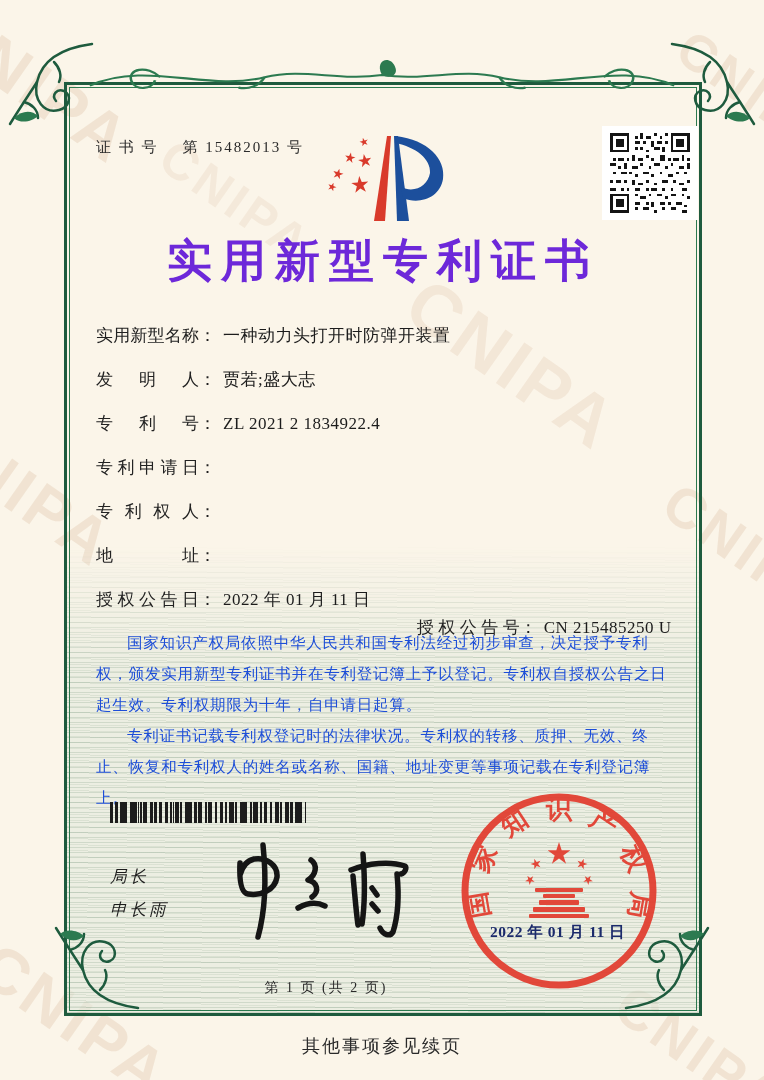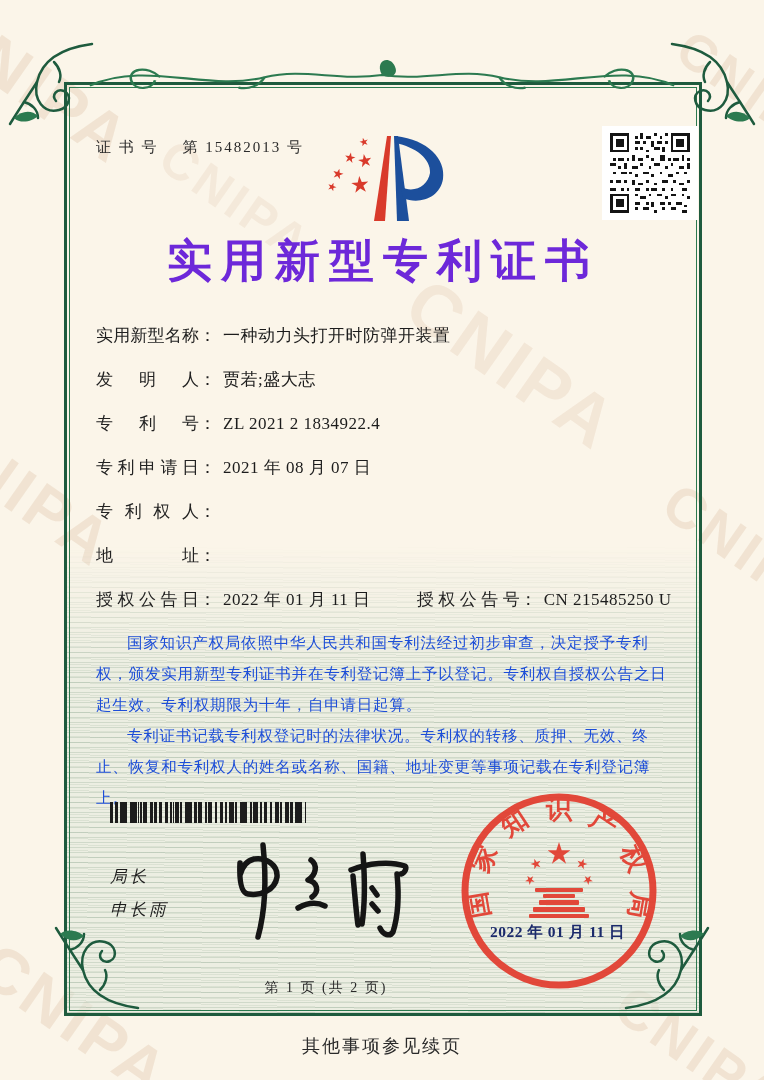--- a/index.html
+++ b/index.html
@@ -50,21 +50,21 @@
   .qr-wrap{left:602px;top:126px;width:96px;height:94px;background:#fff;
     display:flex;align-items:center;justify-content:center;}
   .page-title{left:64px;width:638px;top:231px;text-align:center;
     font-size:45px;font-weight:bold;letter-spacing:9px;color:#6d28d9;}
   .fields{left:96px;top:324px;width:578px;font-size:17px;}
   .frow{display:flex;line-height:24px;margin-bottom:20px;white-space:nowrap;}
   .flabel{display:inline-block;width:103px;flex:none;
     text-align:justify;text-align-last:justify;color:#222;}
   .fcolon{margin-right:7px;}
   .fvalue{letter-spacing:0.5px;color:#1c1c1c;}
-  .fgroup2{margin-left:46px;display:flex;}
+  .fgroup2{margin-left:46px;display:flex;margin-top:28px;}
   .paras{left:96px;top:627px;width:578px;font-size:15.5px;line-height:31px;
     letter-spacing:0.8px;color:#1d4ed8;}
   .paras p{margin:0;text-indent:2em;}
   .barcode{left:110px;top:802px;width:196px;height:21px;
     background-image:
       repeating-linear-gradient(90deg,#1c1c1c 0 2px,transparent 2px 5px),
       repeating-linear-gradient(90deg,#1c1c1c 0 1px,transparent 1px 7px),
       repeating-linear-gradient(90deg,#1c1c1c 0 3px,transparent 3px 11px);
   }
   .signer{left:110px;top:866px;font-size:16.5px;letter-spacing:3px;color:#1c1c1c;font-style:italic;}
@@ -178,21 +178,20 @@
       <span class="fvalue">贾若;盛大志</span>
   </div>
   <div class="frow">
     <span class="flabel">专利号</span>
       <span class="fcolon">：</span>
       <span class="fvalue">ZL 2021 2 1834922.4</span>
   </div>
   <div class="frow">
     <span class="flabel">专利申请日</span>
       <span class="fcolon">：</span>
-      <span class="fvalue">2021 年 08 月 07 日</span>
   </div>
   <div class="frow">
     <span class="flabel">专利权人</span>
       <span class="fcolon">：</span>
   </div>
   <div class="frow">
     <span class="flabel">地址</span>
       <span class="fcolon">：</span>
   </div>
   <div class="frow">

